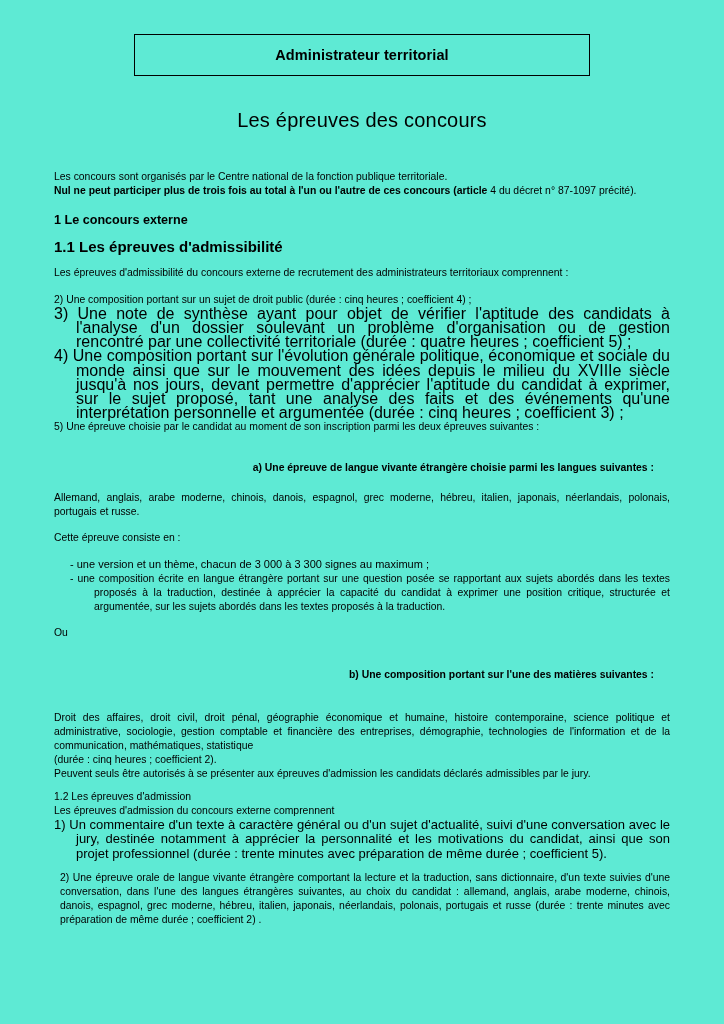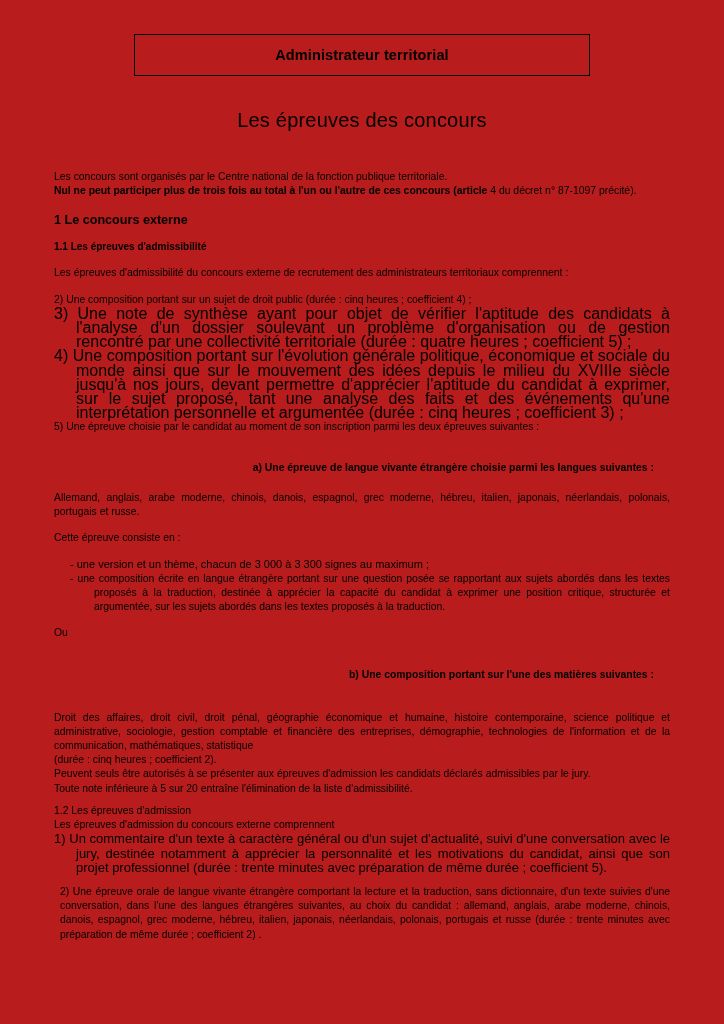--- a/index.html
+++ b/index.html
@@ -8,21 +8,21 @@
     background: #ffffff;
   }
   body {
     font-family: "Liberation Sans", sans-serif;
     color: #000000;
   }
   .page {
     position: relative;
     width: 724px;
     height: 1024px;
-    background: #b91c1c;
+    background: #5eead4;
     box-sizing: border-box;
     padding: 26px 54px 0 54px;
     overflow: hidden;
   }
   .title-box {
     border: 1px solid #000000;
     margin: 8px 80px 0 80px;
     height: 40px;
     display: flex;
     align-items: center;
@@ -53,21 +53,21 @@
     margin-top: 38px;
   }
   .bold { font-weight: bold; }
   .h1 {
     font-size: 12.6px;
     font-weight: bold;
     margin: 0;
     line-height: 16px;
   }
   .h2 {
-    font-size: 10px;
+    font-size: 15px;
     font-weight: bold;
     margin: 0;
     line-height: 14px;
   }
   .h2-plain {
     font-size: 10.4px;
     font-weight: normal;
     margin: 0;
     line-height: 14.2px;
   }
@@ -165,21 +165,20 @@
   <div class="spacer-12"></div>
   <p class="p">Ou</p>
 
   <div class="spacer-12"></div>
   <p class="sub-bold">b) Une composition portant sur l'une des matières suivantes :</p>
 
   <div class="spacer-12"></div>
   <p class="p">Droit des affaires, droit civil, droit pénal, géographie économique et humaine, histoire contemporaine, science politique et administrative, sociologie, gestion comptable et financière des entreprises, démographie, technologies de l'information et de la communication, mathématiques, statistique</p>
   <p class="p">(durée : cinq heures ; coefficient 2).</p>
   <p class="p">Peuvent seuls être autorisés à se présenter aux épreuves d'admission les candidats déclarés admissibles par le jury.</p>
-  <p class="p">Toute note inférieure à 5 sur 20 entraîne l'élimination de la liste d'admissibilité.</p>
 
   <div class="spacer-8"></div>
   <p class="h2-plain">1.2 Les épreuves d'admission</p>
   <p class="p">Les épreuves d'admission du concours externe comprennent</p>
   <p class="indent-item">1) Un commentaire d'un texte à caractère général ou d'un sujet d'actualité, suivi d'une conversation avec le jury, destinée notamment à apprécier la personnalité et les motivations du candidat, ainsi que son projet professionnel (durée : trente minutes avec préparation de même durée ; coefficient 5).</p>
 
   <div class="spacer-10"></div>
   <p class="item-tight" style="padding-left:6px;">2) Une épreuve orale de langue vivante étrangère comportant la lecture et la traduction, sans dictionnaire, d'un texte suivies d'une conversation, dans l'une des langues étrangères suivantes, au choix du candidat : allemand, anglais, arabe moderne, chinois, danois, espagnol, grec moderne, hébreu, italien, japonais, néerlandais, polonais, portugais et russe (durée : trente minutes avec préparation de même durée ; coefficient 2) .</p>
 
 </div>

